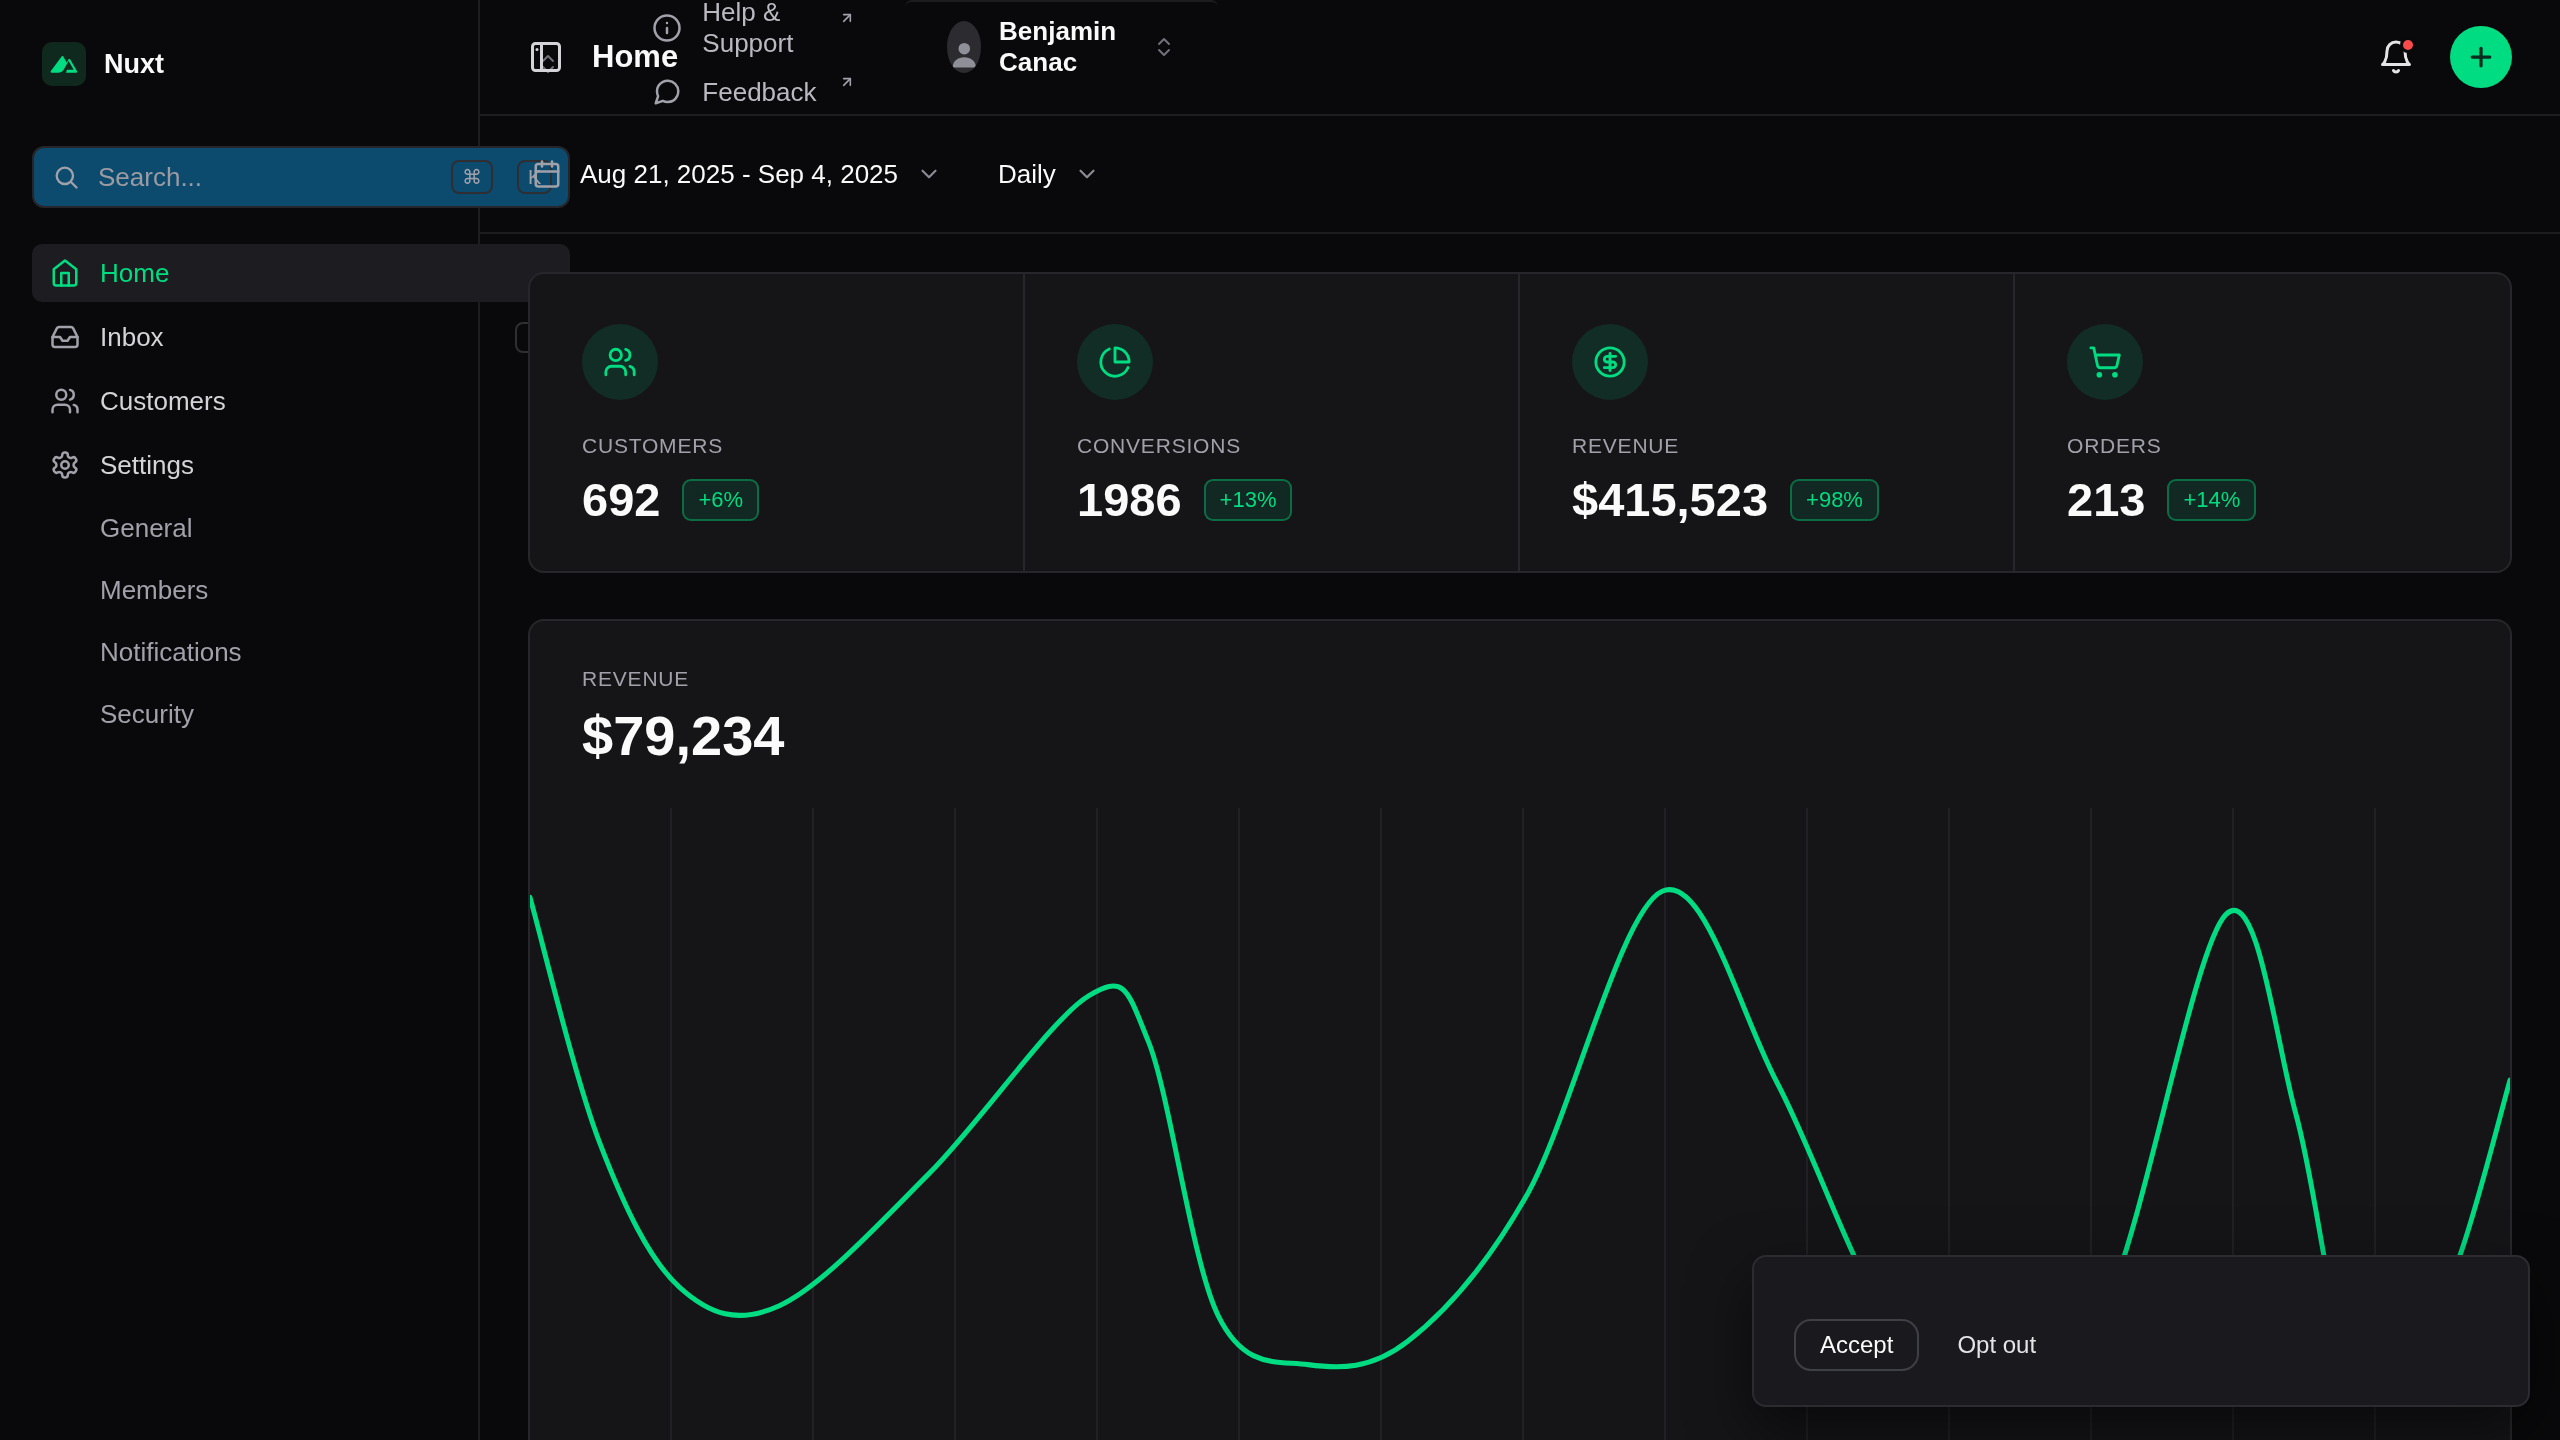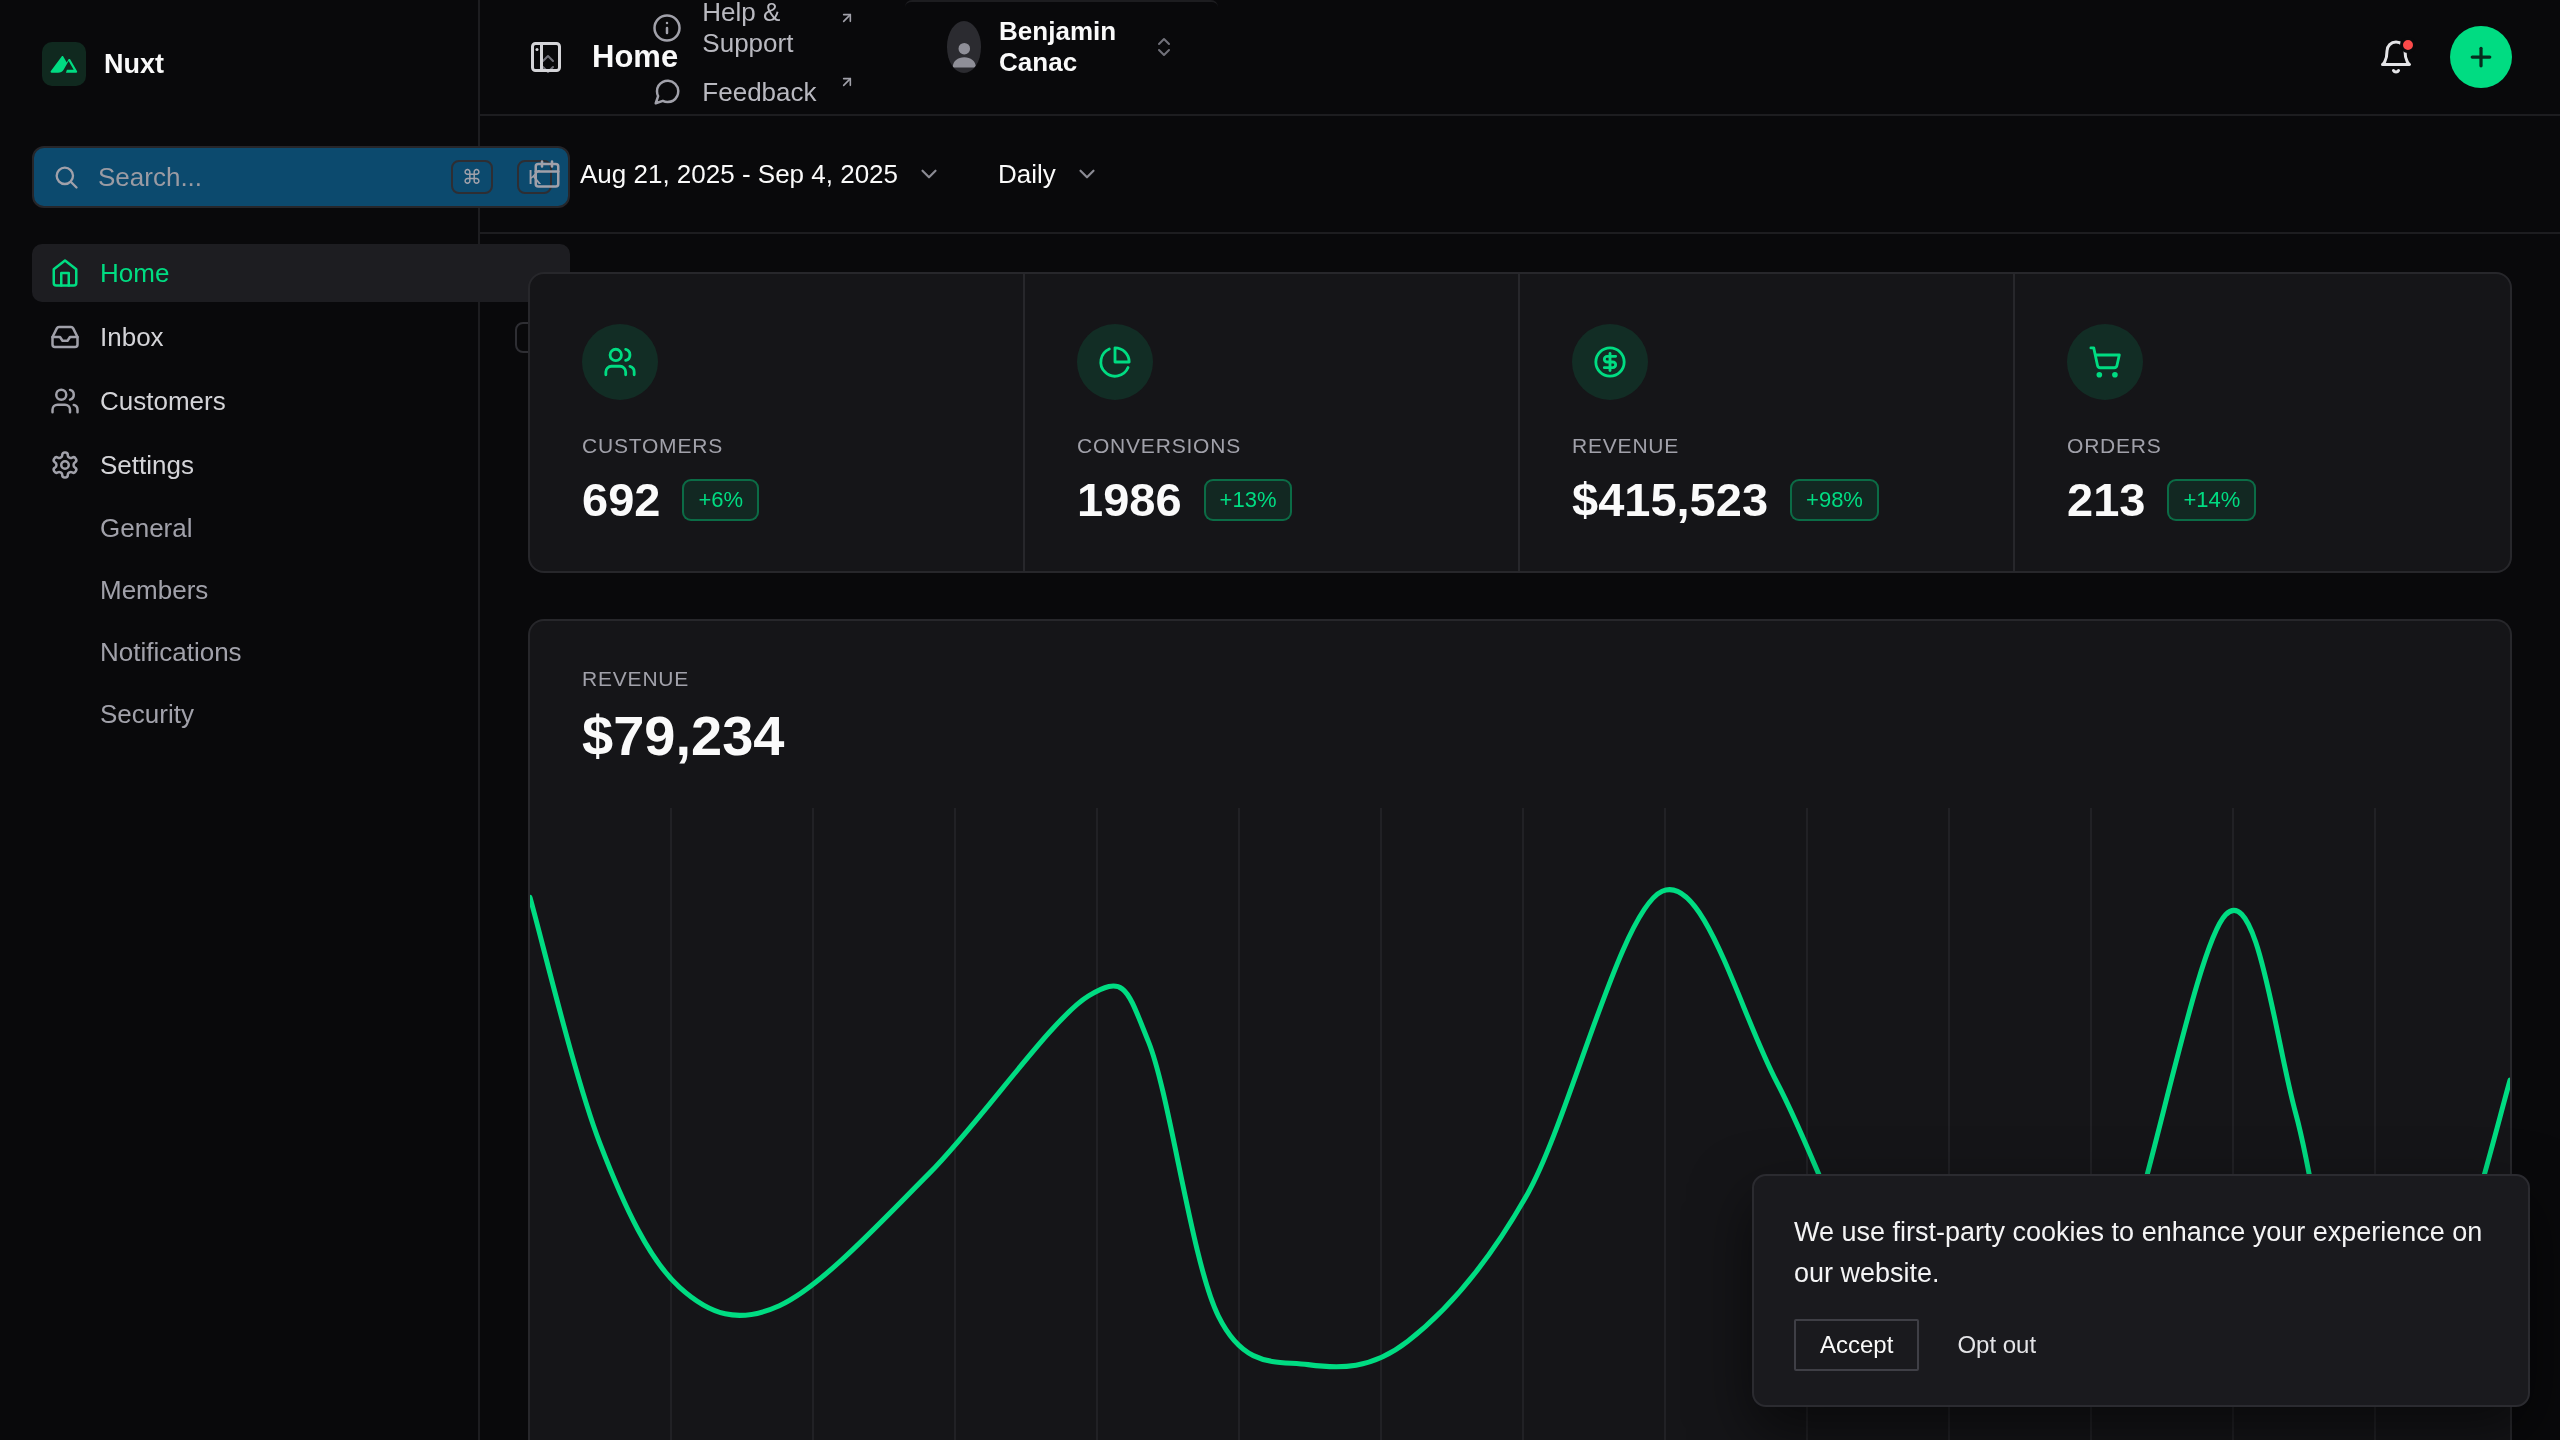--- a/index.html
+++ b/index.html
@@ -138,21 +138,21 @@
   
   .cookie-toast {
     position:absolute; right:30px; bottom:33px; width:778px;
     background:#1a1a1e; border:2px solid #2b2b30; border-radius:14px;
     padding:36px 40px 34px 40px; box-shadow:0 24px 60px rgba(0,0,0,0.55);
     z-index:20;
   }
   .cookie-text { font-size:27px; line-height:1.5; color:#f4f4f5; }
   .cookie-actions { margin-top:26px; display:flex; align-items:center; gap:38px; }
   .btn-accept {
-    background:transparent; border:2px solid #3f3f46; border-radius:2px;
+    background:transparent; border:2px solid #3f3f46; border-radius:17px;
     color:#fafafa; font-size:24px; font-weight:500; padding:10px 24px;
     font-family:inherit; cursor:pointer;
   }
   .btn-optout {
     background:transparent; border:none; color:#e4e4e7; font-size:24px; font-weight:500;
     font-family:inherit; cursor:pointer;
   }
 </style>
 </head>
 <body>
@@ -435,20 +435,19 @@
           <svg viewBox="0 0 1985 700" preserveAspectRatio="none">
             <path fill="none" stroke="#00dc82" stroke-width="5" stroke-linecap="round" stroke-linejoin="round" d="M 0,88 C 11.666666666666666,128.33333333333334 45,266 70,330 C 95,394 120,445.3333333333333 150,472 C 180,498.6666666666667 208.33333333333334,508.6666666666667 250,490 C 291.6666666666667,471.3333333333333 348.3333333333333,410.8333333333333 400,360 C 451.6666666666667,309.1666666666667 523.3333333333334,206.66666666666666 560,185 C 596.6666666666666,163.33333333333334 598.3333333333334,177.5 620,230 C 641.6666666666666,282.5 663.3333333333334,447 690,500 C 716.6666666666666,553 748.3333333333334,543.8333333333334 780,548 C 811.6666666666666,552.1666666666666 843.3333333333334,553 880,525 C 916.6666666666666,497 957.5,453.8333333333333 1000,380 C 1042.5,306.1666666666667 1093.3333333333333,100.33333333333333 1135,82 C 1176.6666666666667,63.66666666666667 1212.5,200.33333333333331 1250,270 C 1287.5,339.6666666666667 1323.3333333333333,447.5 1360,500 C 1396.6666666666667,552.5 1433.3333333333333,586.6666666666666 1470,585 C 1506.6666666666667,583.3333333333334 1541.6666666666667,570 1580,490 C 1618.3333333333333,410 1668.3333333333333,136.66666666666666 1700,105 C 1731.6666666666667,73.33333333333333 1750,229.16666666666669 1770,300 C 1790,370.8333333333333 1801.6666666666667,486.6666666666667 1820,530 C 1838.3333333333333,573.3333333333334 1860.8333333333333,575 1880,560 C 1899.1666666666667,545 1917.5,488.6666666666667 1935,440 C 1952.5,391.3333333333333 1976.6666666666667,296.6666666666667 1985,268"></path>
           </svg>
         </div>
       </section>
 
     </div>
   </main>
 
   <div class="cookie-toast">
-    <div class="cookie-text">We use first-party cookies to enhance your experience on our website.</div>
     <div class="cookie-actions">
       <button class="btn-accept">Accept</button>
       <button class="btn-optout">Opt out</button>
     </div>
   </div>
 
 </div>
 
 </body></html>

